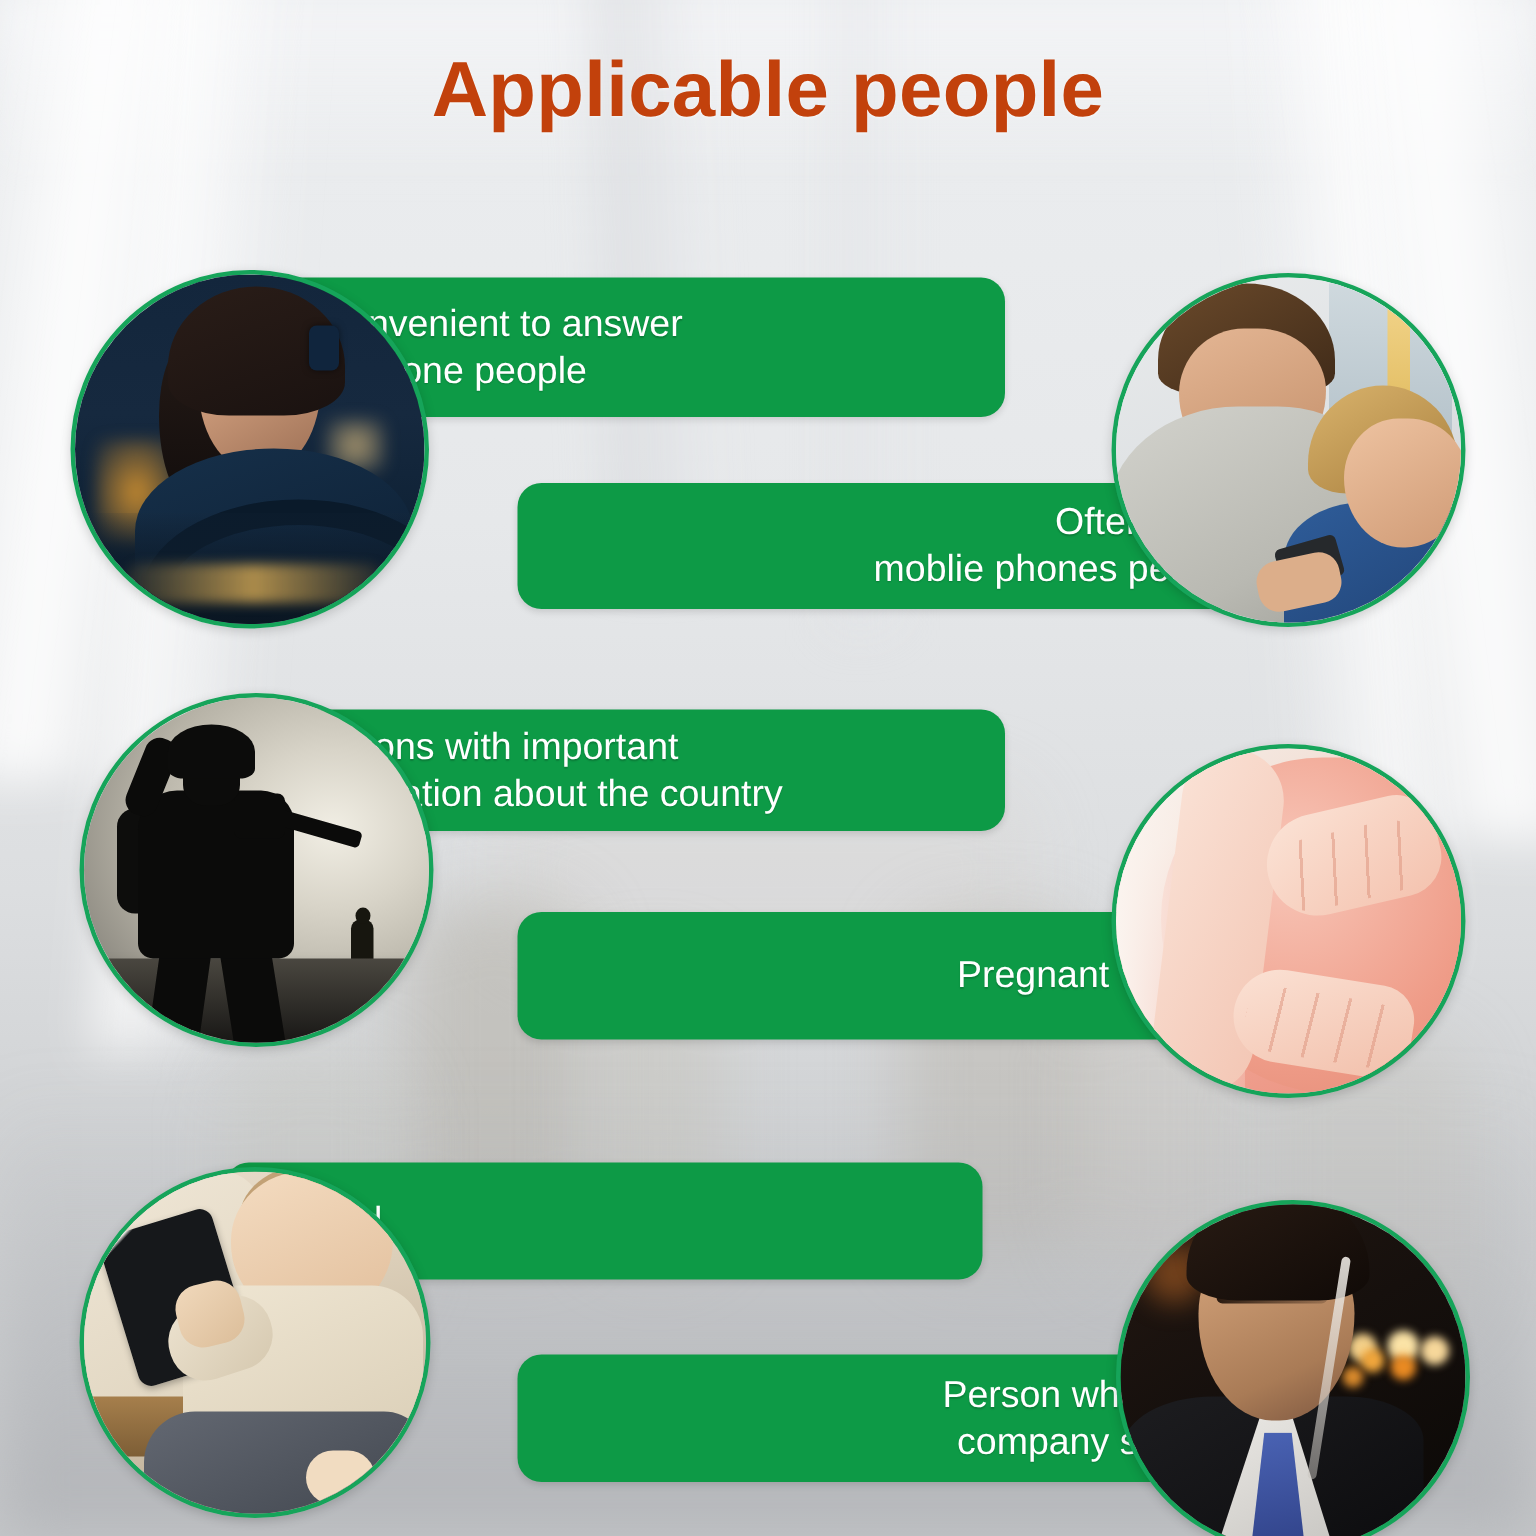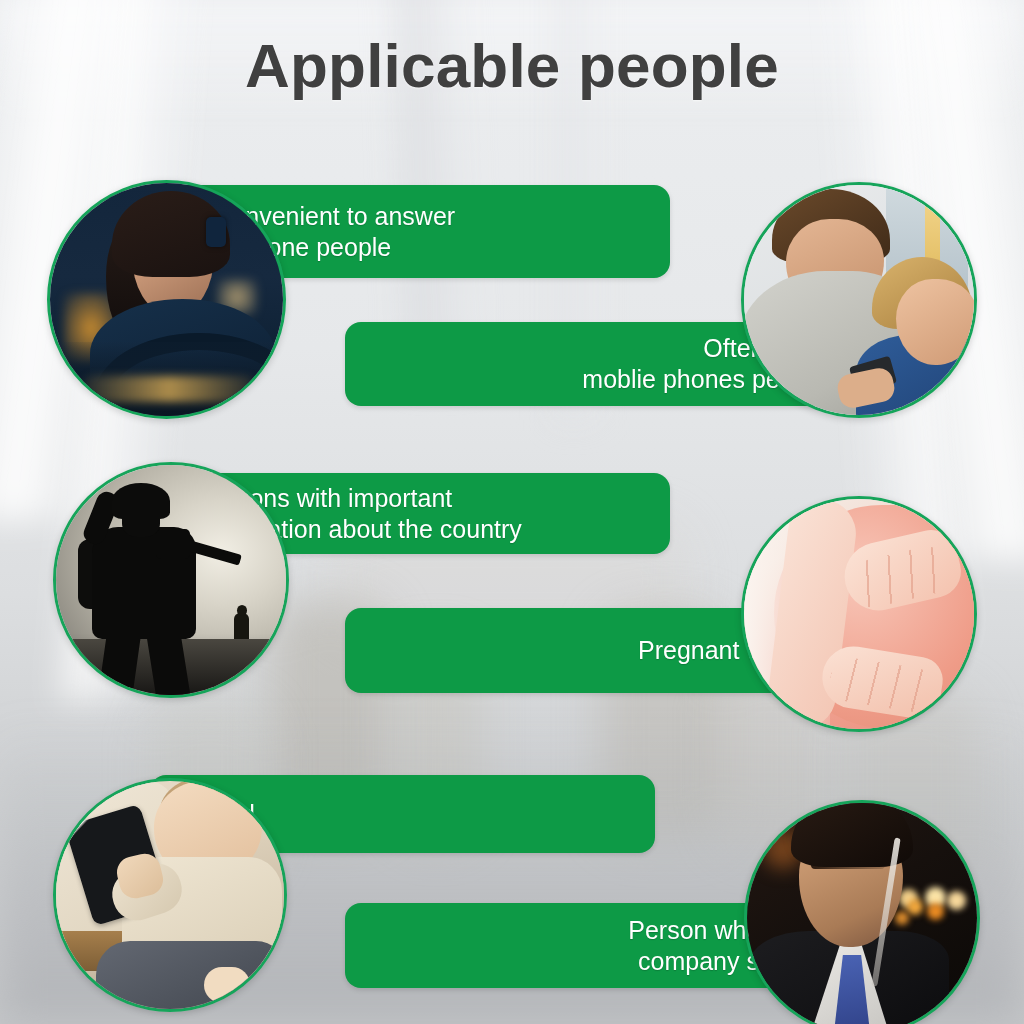--- a/index.html
+++ b/index.html
@@ -51,21 +51,21 @@
   .b3 { left:600px; top:610px; width:130px; height:230px; background:rgba(186,182,174,.5); }
   .b4 { left:716px; top:660px; width:110px; height:190px; background:rgba(200,196,188,.42); }
   .b5 { left:150px; top:700px; width:120px; height:180px; background:rgba(198,196,190,.38); }
   .b6 { left:840px; top:690px; width:140px; height:200px; background:rgba(194,192,186,.4); }
   .b7 { left:330px; top:520px; width:360px; height:120px; background:rgba(214,212,208,.35); }
 
   
   #title {
     position:absolute; left:0; right:0; top:30px; z-index:6;
     text-align:center;
-    font-size:62px; font-weight:700; color:#404040;
+    font-size:52px; font-weight:700; color:#c2410c;
     letter-spacing:.2px;
     text-shadow:0 1px 2px rgba(255,255,255,.65);
   }
 
   
   .panel {
     position:absolute; z-index:3;
     background:#0d9a46;
     border-radius:16px;
     color:#ffffff;

